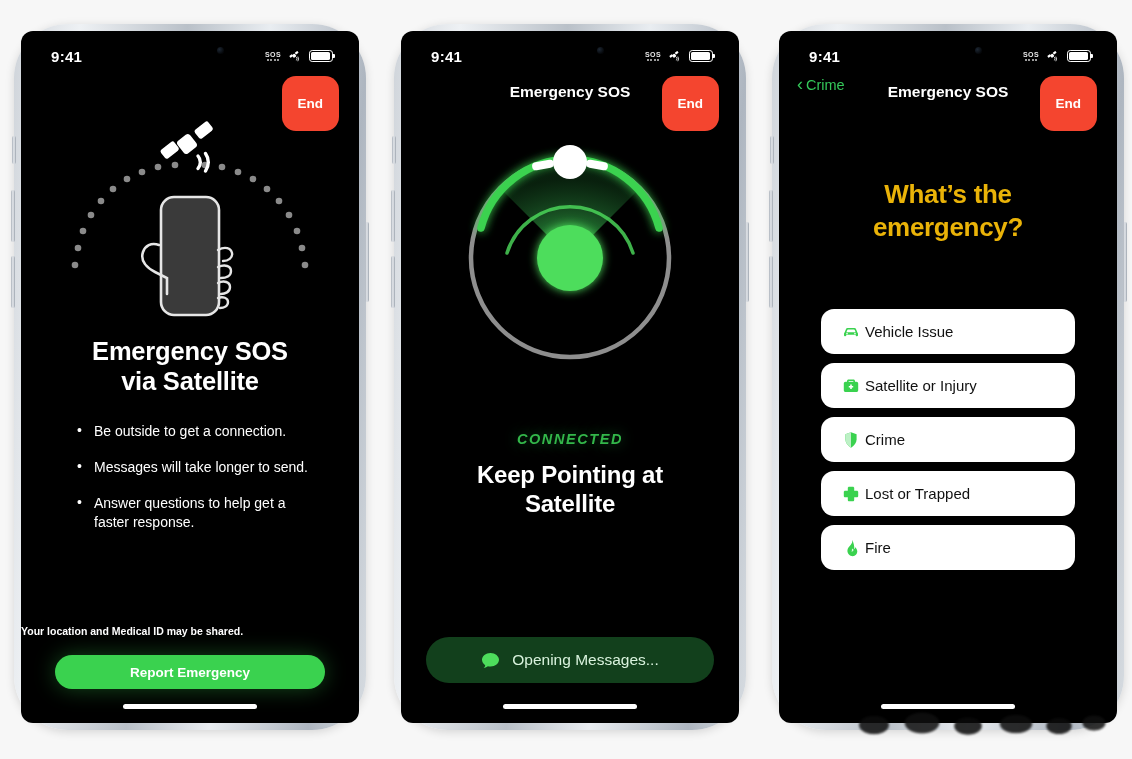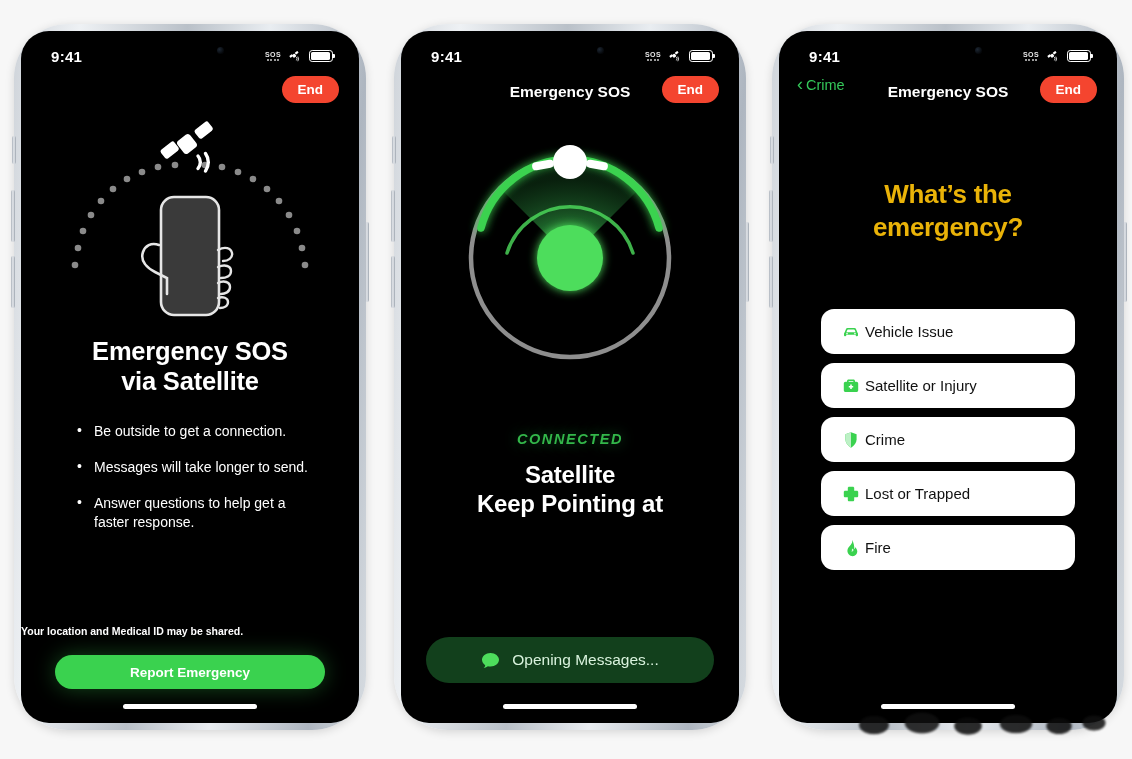--- a/index.html
+++ b/index.html
@@ -18,21 +18,21 @@
     width:352px;height:706px;
     border-radius:54px;
     background:linear-gradient(95deg,#cfd4da 0%,#eef1f4 16%,#b9c0c8 42%,#e9edf1 62%,#aeb6c0 86%,#d8dde2 100%);
     padding:7px;
     box-sizing:border-box;
     box-shadow:0 2px 10px rgba(0,0,0,.14);
   }
   .phone .inner{
     position:relative;
     width:100%;height:100%;
-    border-radius:28px;
+    border-radius:12px;
     background:#000;
     overflow:hidden;
   }
   #phone1{left:14px;top:24px;}
   #phone2{left:394px;top:24px;}
   #phone3{left:772px;top:24px;}
 
   
   .btn-side{position:absolute;background:linear-gradient(90deg,#aab1ba,#e7eaee,#9aa2ac);border-radius:2px;}
   .b-silence{left:-2px;top:112px;width:4px;height:28px;}
@@ -68,21 +68,21 @@
   
   .navbar{
     position:absolute;top:40px;left:0;right:0;height:42px;z-index:5;
     display:flex;align-items:center;justify-content:center;
   }
   .nav-title{color:#fff;font-size:15.5px;font-weight:bold;}
   .end-btn{
     position:absolute;right:20px;top:5px;
     background:#f4452f;color:#fff;border:none;
     font-size:13.5px;font-weight:bold;
-    padding:6px 16px;border-radius:14px;
+    padding:20px 16px;border-radius:14px;
     font-family:inherit;cursor:pointer;
   }
   .back-btn{
     position:absolute;left:18px;top:6px;
     display:flex;align-items:center;gap:3px;
     color:#34c759;font-size:14.5px;background:none;border:none;
     font-family:inherit;cursor:pointer;padding:0;
   }
   .back-btn .chev{font-size:18px;line-height:1;margin-top:-2px;}
 
@@ -339,22 +339,22 @@
           <g>
             <rect x="77" y="18" width="22" height="8" rx="4" fill="#fff" transform="rotate(-10 88 22)"></rect>
             <rect x="131" y="18" width="22" height="8" rx="4" fill="#fff" transform="rotate(10 142 22)"></rect>
             <circle cx="115" cy="19" r="17" fill="#fff"></circle>
           </g>
         </svg>
       </div>
 
       <div class="s2-status">CONNECTED</div>
       <div class="s2-head">
+        <div>Keep Pointing at</div>
         <div>Satellite</div>
-        <div>Keep Pointing at</div>
       </div>
 
       <button class="s2-pill">
         <svg class="bubble-ico" viewBox="0 0 20 18">
           <path d="M10 1C4.9 1 1 4.3 1 8.3c0 2.3 1.3 4.3 3.4 5.6-.2 1.3-.9 2.4-1.6 3 1.9-.2 3.4-1 4.4-1.8.9.2 1.8.3 2.8.3 5.1 0 9-3.3 9-7.1S15.1 1 10 1z" fill="#4ddd5c"></path>
         </svg>
         <span>Opening Messages...</span>
       </button>
 
       <div class="home-ind"></div>

